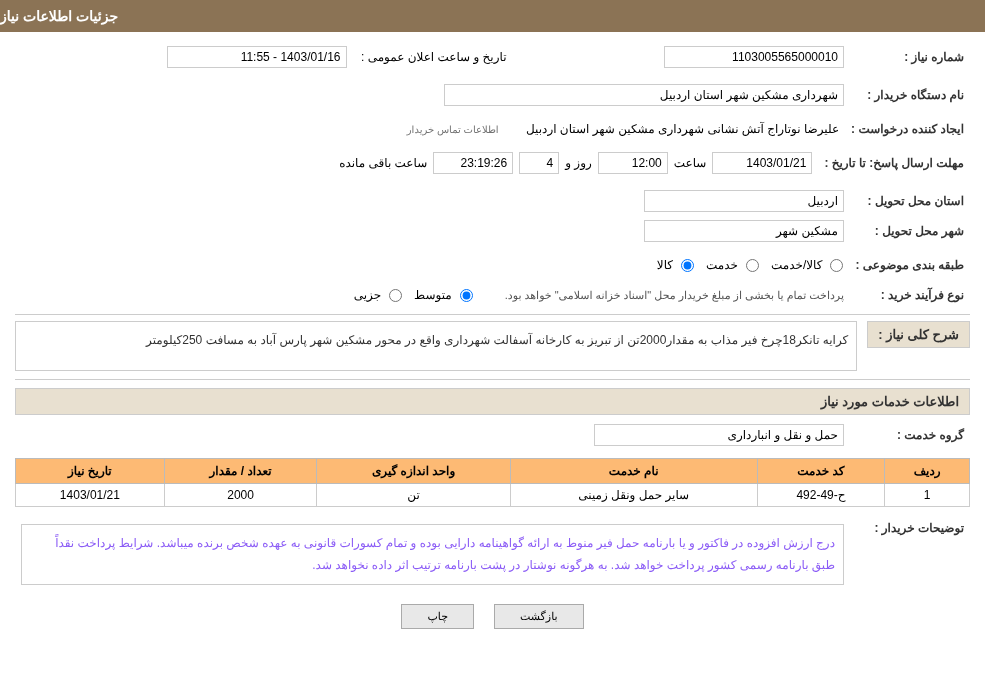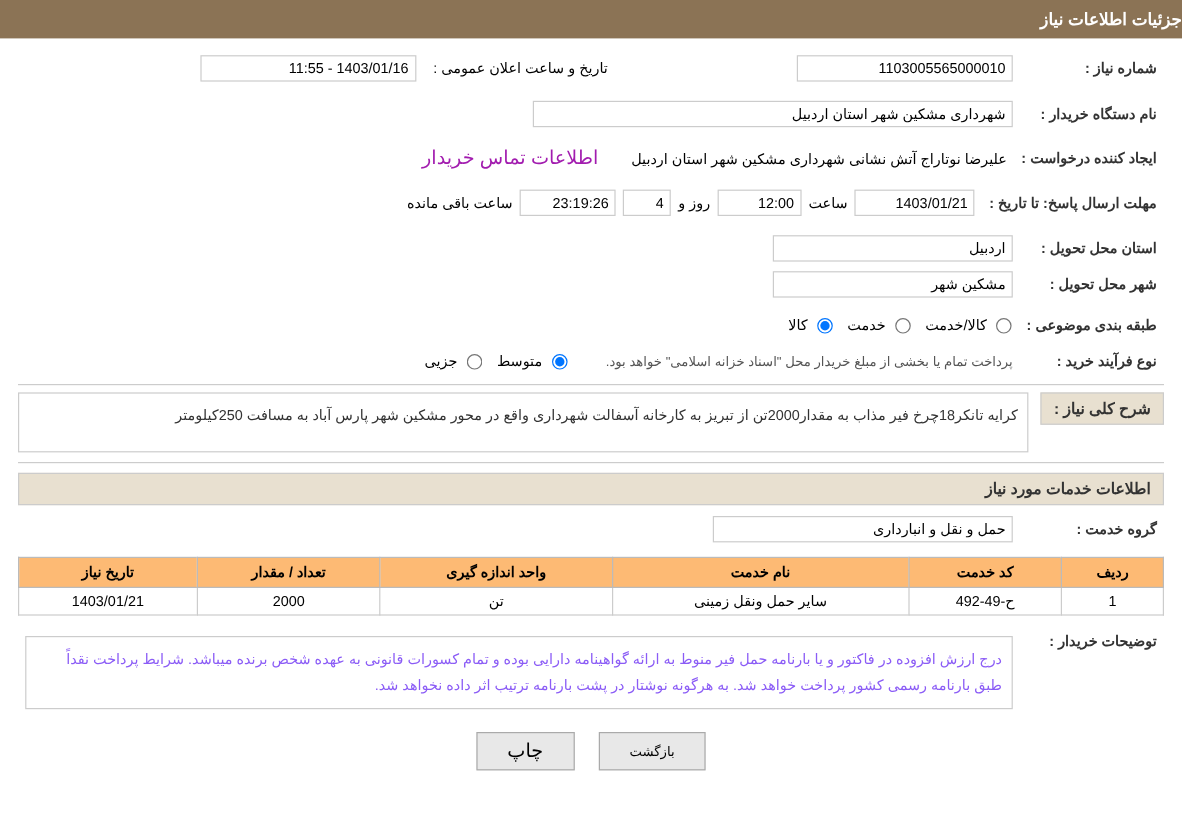--- a/index.html
+++ b/index.html
@@ -11,21 +11,21 @@
     }
     .page-wrapper {
       width: 985px;
       min-height: 691px;
       background: #fff;
       margin: 0 auto;
     }
     .header-bar {
       background: #8B7355;
       color: #fff;
-      text-align: right;
+      text-align: left;
       padding: 8px 0;
       font-size: 14px;
       font-weight: bold;
     }
     .content {
       padding: 10px 15px;
     }
     .info-table {
       width: 100%;
       border-collapse: collapse;
@@ -48,23 +48,23 @@
       background: #fff;
       padding: 3px 5px;
       font-size: 12px;
       font-family: Tahoma, Arial, sans-serif;
       direction: rtl;
     }
     .input-box-medium {
       width: 180px;
     }
     .blue-link {
-      color: #a21caf;
+      color: #737373;
       cursor: pointer;
-      font-size: 16px;
+      font-size: 10px;
     }
     .date-row {
       display: flex;
       align-items: center;
       gap: 6px;
       direction: rtl;
     }
     .radio-group {
       display: flex;
       align-items: center;
@@ -137,21 +137,21 @@
       border: 1px solid #aaa;
       padding: 5px 25px;
       font-size: 11px;
       font-family: Tahoma, Arial, sans-serif;
       cursor: pointer;
     }
     .btn-print {
       background: #e8e8e8;
       border: 1px solid #aaa;
       padding: 5px 25px;
-      font-size: 16px;
+      font-size: 11px;
       font-family: Tahoma, Arial, sans-serif;
       cursor: pointer;
     }
     .divider {
       border: none;
       border-top: 1px solid #ccc;
       margin: 6px 0;
     }
   </style>
 </head>

